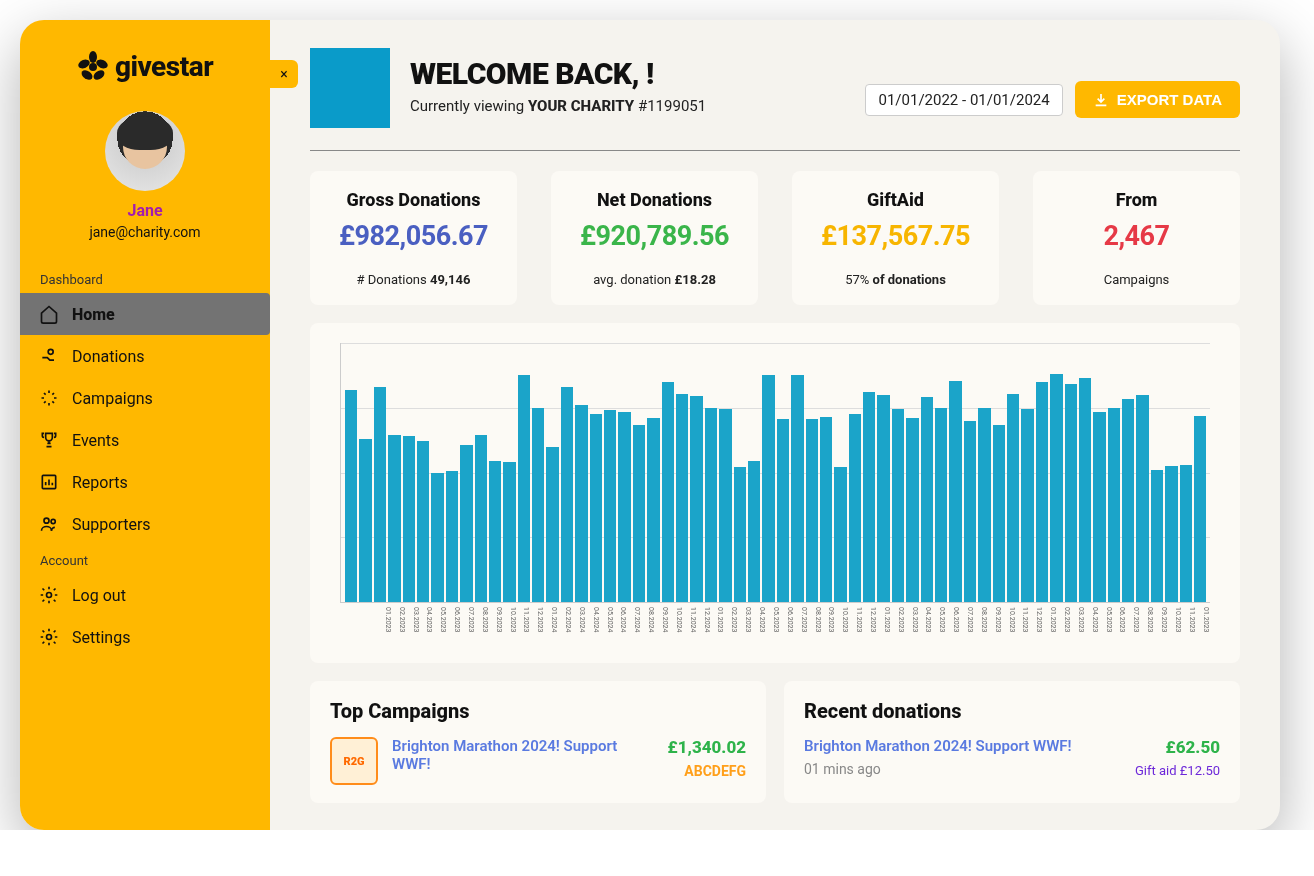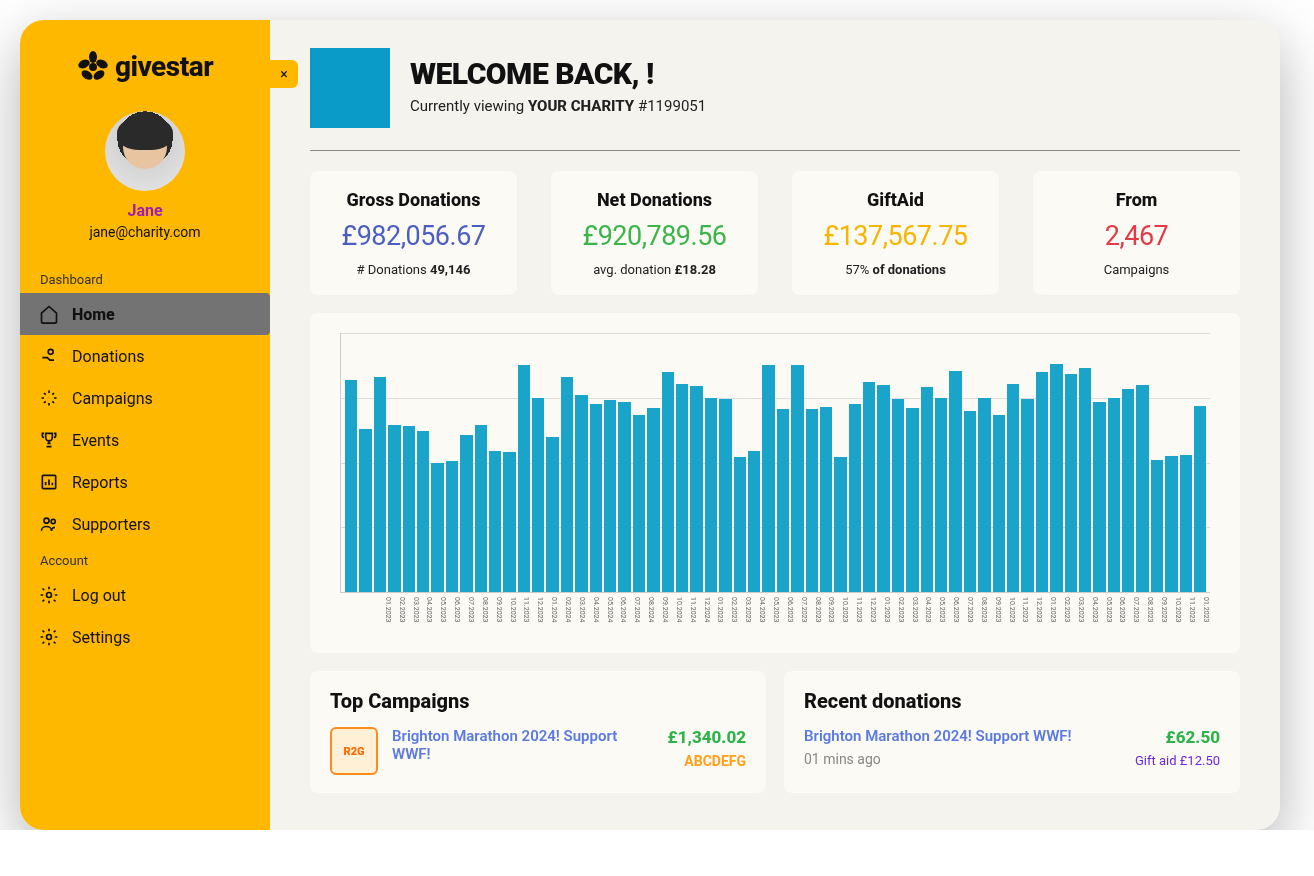--- a/index.html
+++ b/index.html
@@ -176,21 +176,21 @@
   margin-top: 20px;
 }
 .stat-card {
   flex: 1;
   background: #fcfaf5;
   border-radius: 8px;
   padding: 18px 12px;
   text-align: center;
 }
 .stat-title { font-size: 18px; font-weight: 800; color: #111; margin-bottom: 10px; }
-.stat-value { font-size: 27px; font-weight: 400; margin-bottom: 10px; letter-spacing:-0.5px; }
+.stat-value { font-size: 27px; font-weight: 700; margin-bottom: 20px; letter-spacing:-0.5px; }
 .stat-sub { font-size: 13px; color: #222; }
 .stat-sub .bold { font-weight: 700; }
 .c-blue { color: #4a5fc1; }
 .c-green { color: #3ab54a; }
 .c-amber { color: #f7b500; }
 .c-red { color: #e63946; }
 .chart-card {
   background: #fcfaf5;
   border-radius: 8px;
   margin-top: 18px;
@@ -392,20 +392,31 @@
   </aside>
 
   <main class="main">
     <div class="header">
       <div class="header-logo"></div>
       <div class="header-text">
         <div class="welcome">WELCOME BACK, !</div>
         <div class="sub">
           <span>Currently viewing </span><span class="bold">YOUR CHARITY</span><span> #1199051</span>
         </div>
+      </div>
+      <div class="header-right">
+        <div class="date-range">01/01/2022 - 01/01/2024</div>
+        <button class="export-btn">
+          <span>
+            <svg width="16" height="16" viewBox="0 0 24 24" fill="none" stroke="#fff" stroke-width="2.5">
+                <path d="M12 3v12M7 10l5 5 5-5M4 20h16"></path>
+              </svg>
+          </span>
+          <span>EXPORT DATA</span>
+        </button>
       </div>
     </div>
 
     <div class="stats">
       <div class="stat-card">
         <div class="stat-title">Gross Donations</div>
         <div class="stat-value c-blue">£982,056.67</div>
         <div class="stat-sub"><span># Donations </span><span class="bold">49,146</span></div>
       </div>
       <div class="stat-card">

